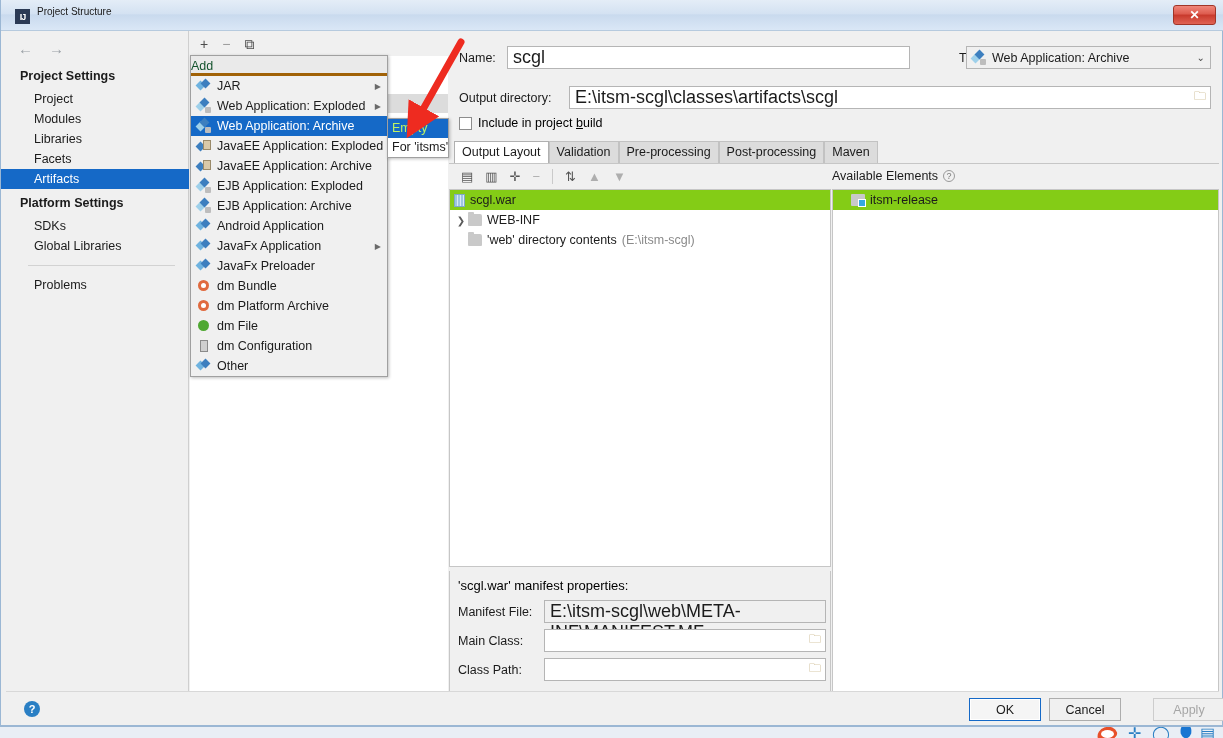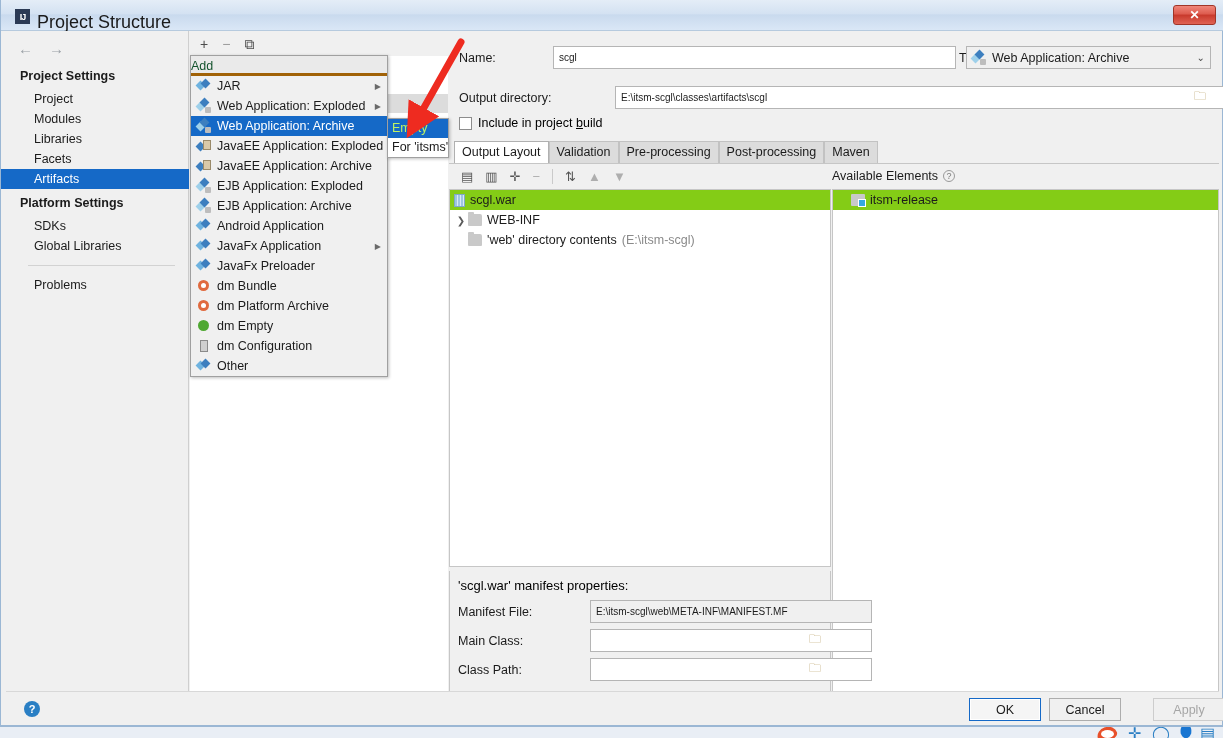--- a/index.html
+++ b/index.html
@@ -26,22 +26,22 @@
     background:linear-gradient(to bottom,#e4edf7 0%, #d4e2f2 45%, #c9daee 50%, #dae7f6 100%);
     border-bottom:1px solid #b6cade;
   }
   .title-icon {
     position:absolute; left:14px; top:9px; width:15px; height:15px;
     background:#2b3a55; border-radius:0;
     display:flex; align-items:center; justify-content:center;
     color:#fff; font-size:9px; font-weight:bold; letter-spacing:-1px;
   }
   .title-text {
-    position:absolute; left:36px; top:12px;
-    font-size:18px; color:#1a1a1a;
+    position:absolute; left:36px; top:6px;
+    font-size:10px; color:#1a1a1a;
   }
   .close-btn {
     position:absolute; right:8px; top:5px; width:43px; height:20px;
     background:linear-gradient(to bottom,#f0867a 0%, #dd5b4e 45%, #c8392c 50%, #e06354 100%);
     border:1px solid #a03528; border-radius:3px;
     display:flex; align-items:center; justify-content:center;
     color:#fff; font-size:12px; font-weight:bold;
     cursor:pointer;
   }
 
@@ -171,21 +171,21 @@
 
   
   .right-panel {
     position:absolute; left:448px; top:31px; width:770px; height:660px;
     background:#f0f0f0;
   }
   .fld-label { font-size:12.5px; color:#1b1b1b; }
   .txtbox {
     background:#fff; border:1px solid #b5b5b5;
     height:23px; line-height:21px; padding:0 5px;
-    font-size:10px; color:#1b1b1b;margin-left:46px;
+    font-size:18px; color:#1b1b1b;
   }
   .txtbox.ro { background:#f0f0f0; }
   .combo {
     background:#f0f0f0; border:1px solid #b5b5b5;
     height:23px; display:flex; align-items:center; padding:0 5px;
     font-size:12.5px; color:#1b1b1b; cursor:pointer;
   }
   .chev { margin-left:auto; color:#4a4a4a; font-size:10px; }
 
   .folder-btn {
@@ -458,21 +458,21 @@
 
       <div class="menu-item">
         <span class="m-ico ic-dm">
             <i class="c2"></i>
           </span>
         <span>dm Platform Archive</span>
       </div>
 
       <div class="menu-item">
         <span class="m-ico ic-dmplan"></span>
-        <span>dm Empty</span>
+        <span>dm File</span>
       </div>
 
       <div class="menu-item">
         <span class="m-ico ic-dmcfg">
             <i class="bar"></i>
           </span>
         <span>dm Configuration</span>
       </div>
 
       <div class="menu-item">

